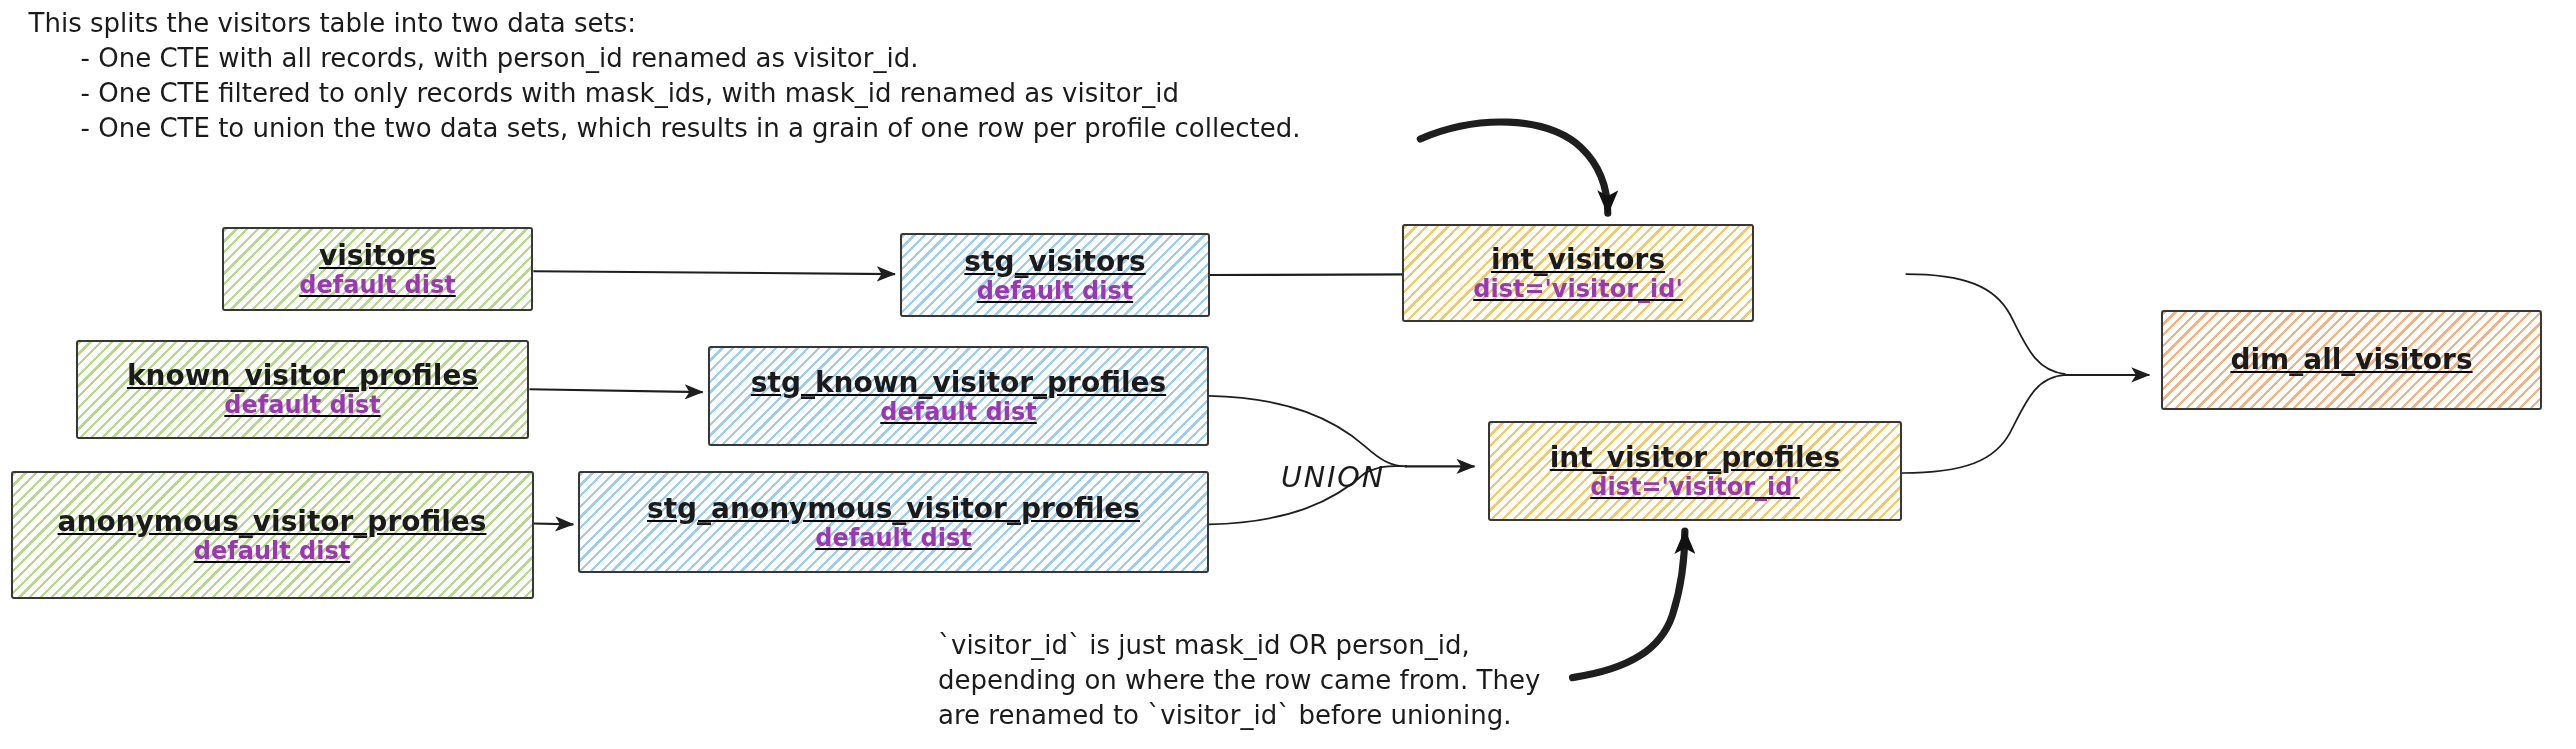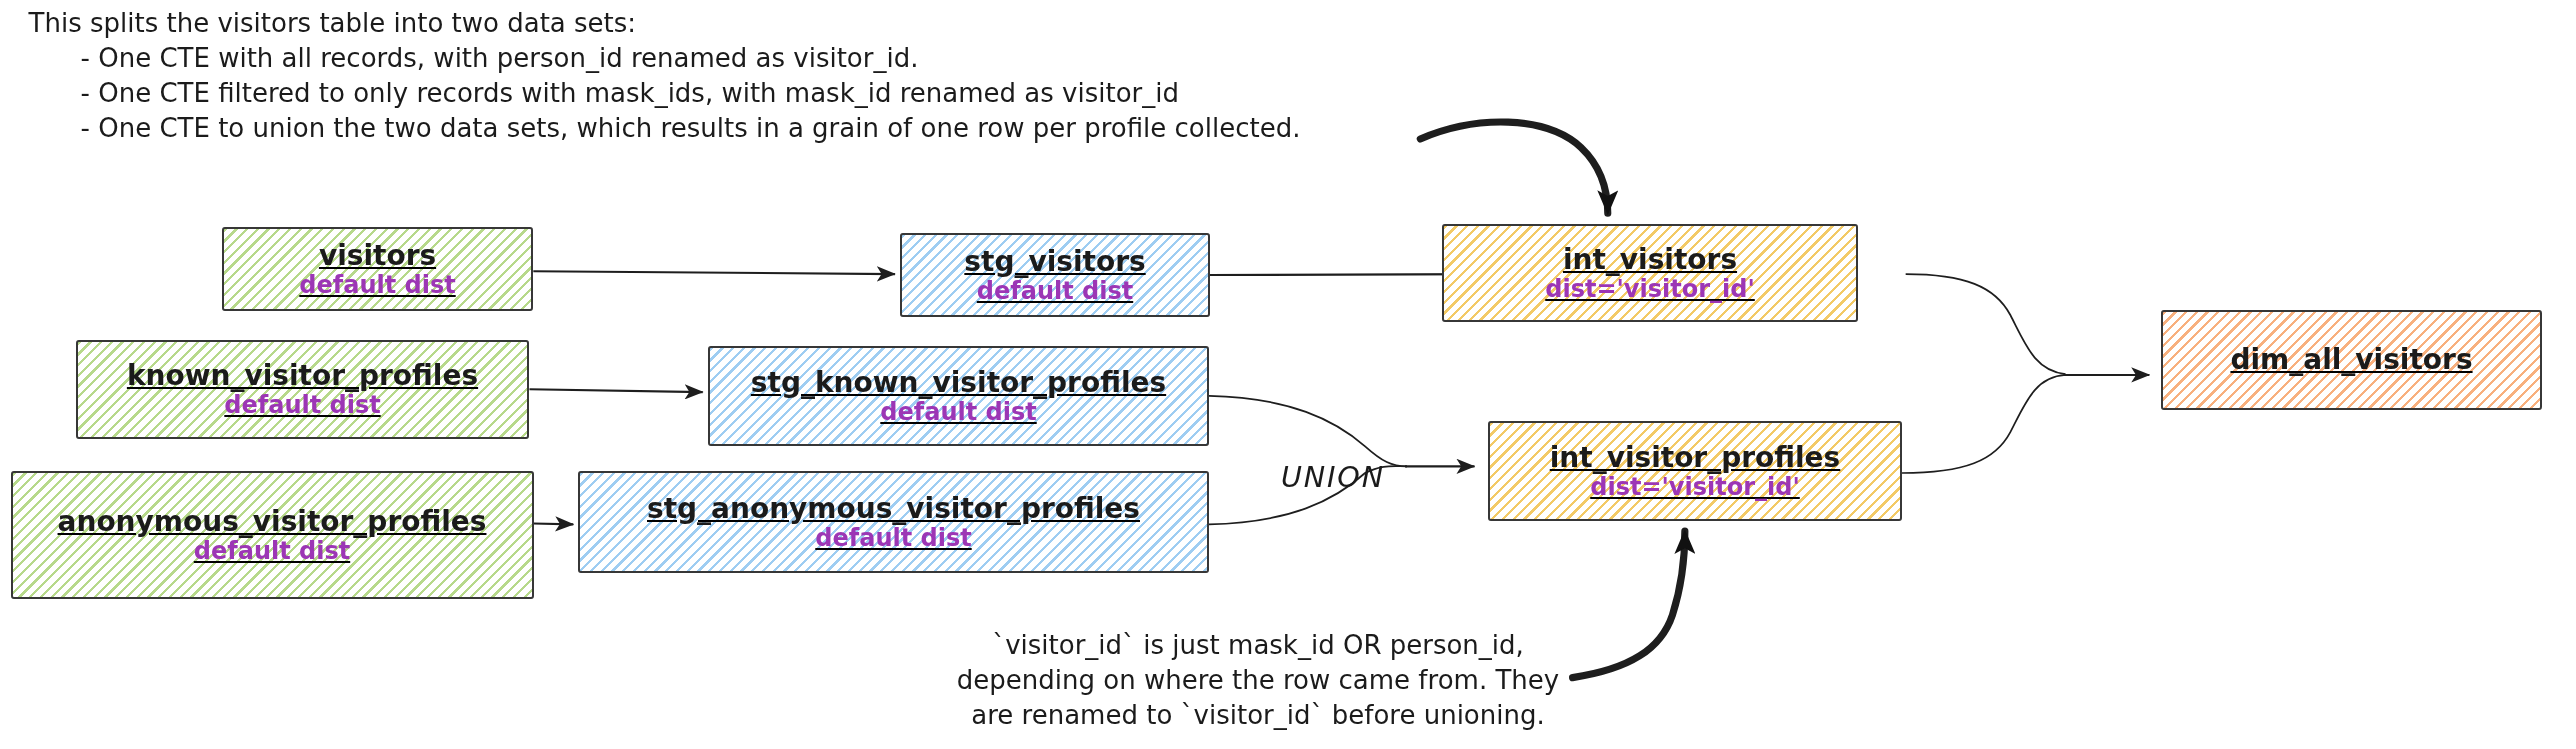--- a/index.html
+++ b/index.html
@@ -22,21 +22,21 @@
   }
   .variant-green{background-image:repeating-linear-gradient(135deg, var(--green) 0 2.3px, rgba(0,0,0,0) 2.3px 7.6px);}
   .variant-blue{background-image:repeating-linear-gradient(135deg, var(--blue) 0 2.3px, rgba(0,0,0,0) 2.3px 7.6px);}
   .variant-yellow{background-image:repeating-linear-gradient(135deg, var(--yellow) 0 2.3px, rgba(0,0,0,0) 2.3px 7.6px);}
   .variant-peach{background-image:repeating-linear-gradient(135deg, var(--peach) 0 2.3px, rgba(0,0,0,0) 2.3px 7.6px);}
   .node-title{font-size:28px;font-weight:700;color:#1b1b1b;line-height:32px;white-space:nowrap;}
   .node-subtitle{font-size:24px;font-weight:600;color:var(--purple);line-height:27px;white-space:nowrap;}
   .note{position:absolute;color:#1b1b1b;font-size:26px;line-height:35px;font-weight:500;}
   #top-note{left:28.6px;top:5.7px;text-align:left;}
   #top-note .indent{margin-left:52px;}
-  #bottom-note{left:938px;top:628px;width:640px;text-align:center;}
+  #bottom-note{left:938px;top:628px;width:640px;}
   #union-label{position:absolute;left:1274px;top:460px;width:118px;text-align:center;
     font-size:28.6px;font-weight:400;letter-spacing:1.9px;color:#1b1b1b;font-style:italic;}
   .line{white-space:nowrap;}
 </style>
 </head>
 <body>
 
 <div id="canvas">
 
   <svg id="edge-layer" viewBox="0 0 2706 787" xmlns="http://www.w3.org/2000/svg">
@@ -76,21 +76,21 @@
   <div class="node variant-green" style="left:222px;top:227px;width:311px;height:84px;">
     <div class="node-title">visitors</div>
     <div class="node-subtitle">default dist</div>
   </div>
 
   <div class="node variant-blue" style="left:900px;top:233px;width:310px;height:84px;">
     <div class="node-title">stg_visitors</div>
     <div class="node-subtitle">default dist</div>
   </div>
 
-  <div class="node variant-yellow" style="left:1442px;top:224px;width:416px;height:98px;">
+  <div class="node variant-yellow" style="left:1402px;top:224px;width:352px;height:98px;">
     <div class="node-title">int_visitors</div>
     <div class="node-subtitle">dist='visitor_id'</div>
   </div>
 
   <div class="node variant-green" style="left:76px;top:340px;width:453px;height:99px;">
     <div class="node-title">known_visitor_profiles</div>
     <div class="node-subtitle">default dist</div>
   </div>
 
   <div class="node variant-blue" style="left:708px;top:346px;width:501px;height:100px;">

